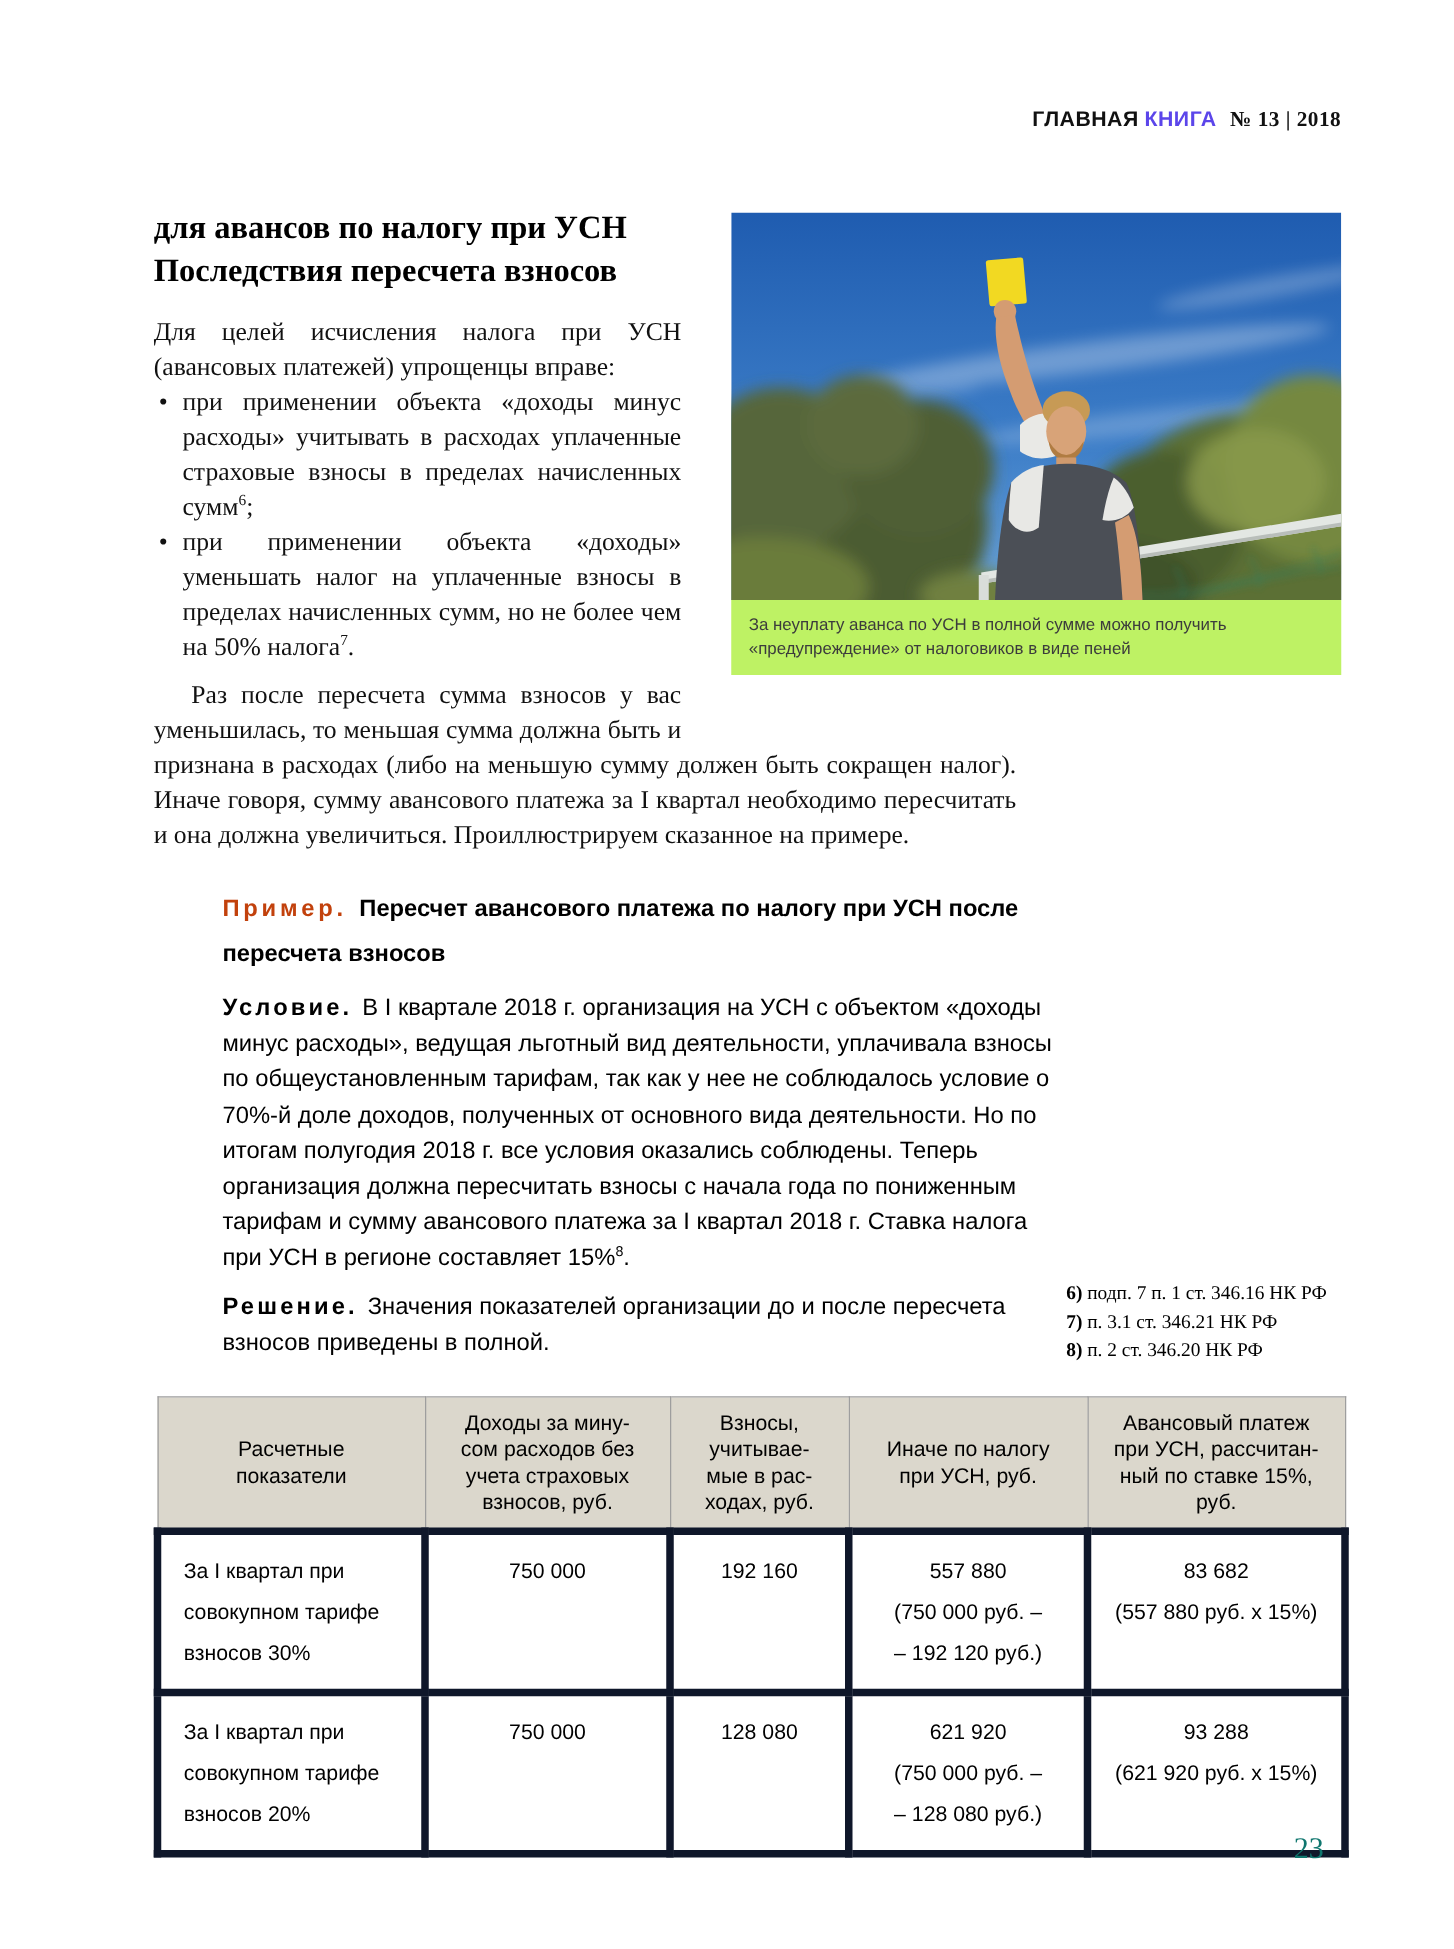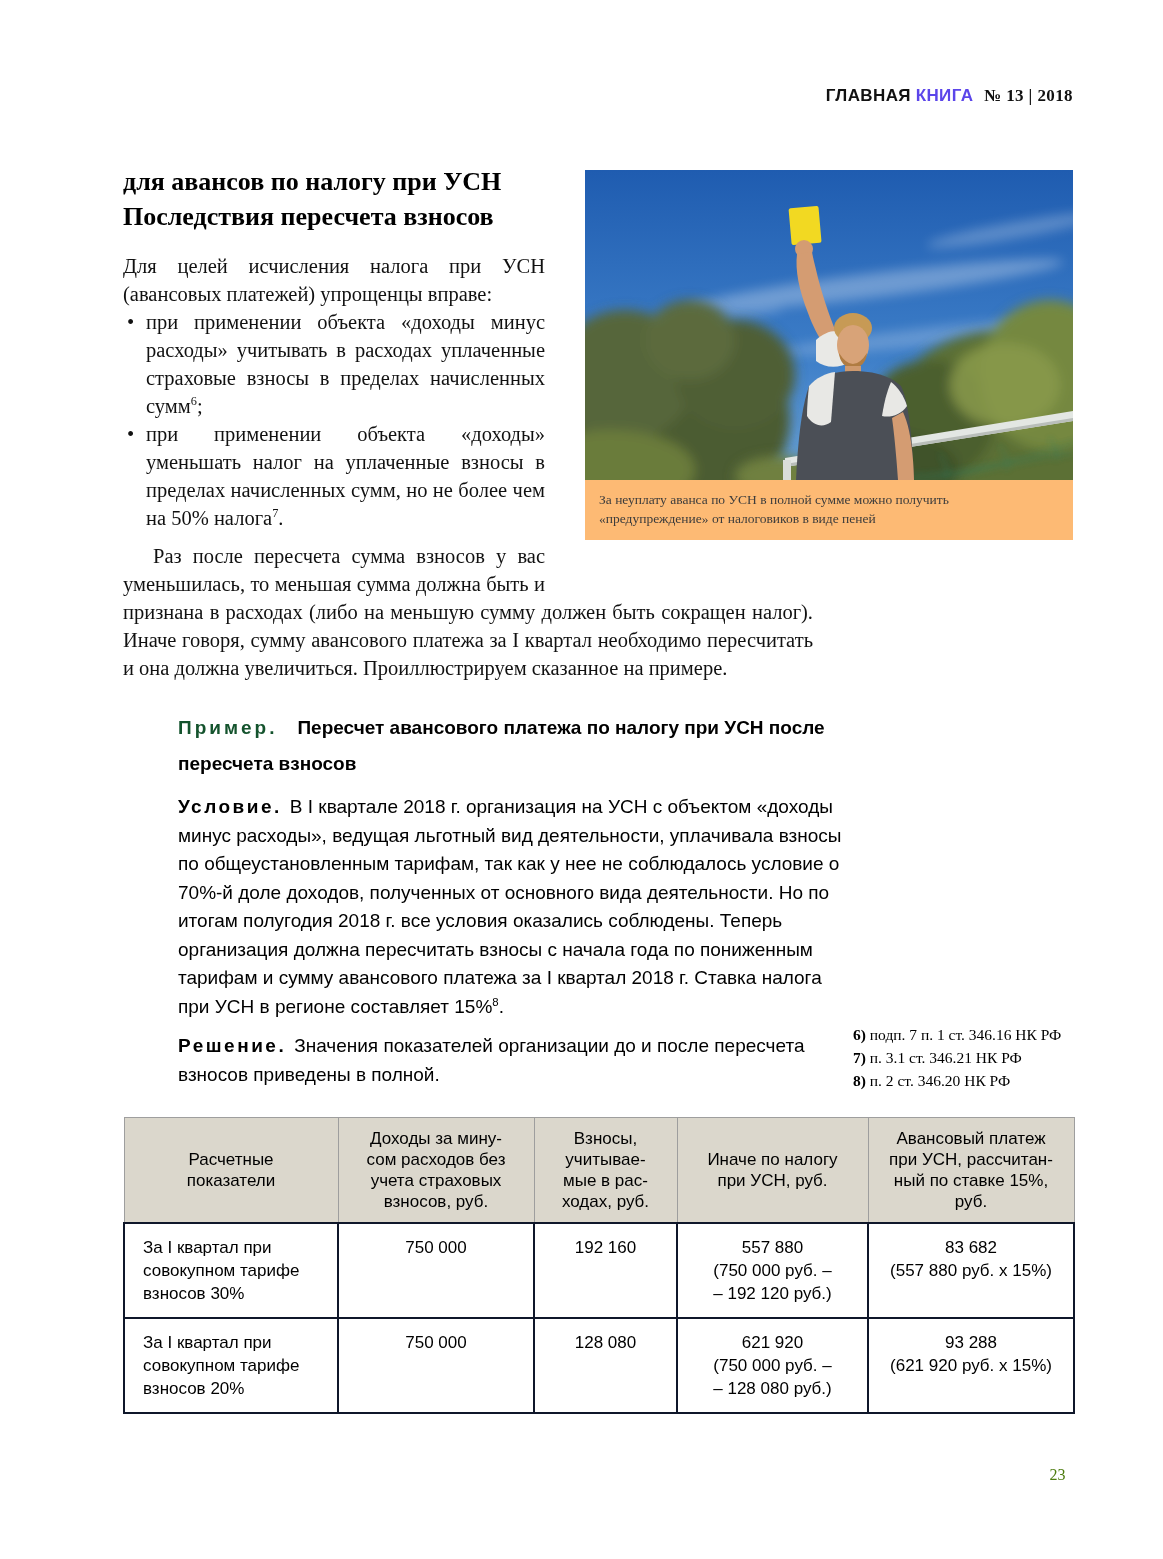--- a/index.html
+++ b/index.html
@@ -27,39 +27,39 @@
   
   .content{
     position:absolute;left:123px;top:170px;width:950px;
     font-size:20.5px;line-height:28px;text-align:justify;
   }
   .photo-figure{
     float:right;width:488px;margin:0 0 54px 40px;
   }
   .photo-figure svg{display:block;}
   .photo-caption{
-    background:#fdba74;padding:10px 14px 12px 14px;
-    font-family:Liberation Serif, serif;font-size:13.5px;line-height:19px;
+    background:#bef264;padding:10px 14px 12px 14px;
+    font-family:Liberation Sans, sans-serif;font-size:13.5px;line-height:19px;
     color:#3c3c3c;text-align:left;
   }
   .intro{margin:82px 260px 0 0;}
   .bullet-list{margin:0 260px 0 0;padding:0;list-style:none;}
   .bullet-list li{position:relative;padding-left:23px;}
   .bullet-list li .dot{position:absolute;left:4px;top:0;}
   .para2{margin:10px 260px 0 0;text-indent:30px;}
   sup{font-size:60%;line-height:0;vertical-align:super;}
 
   
   .example{
     position:absolute;left:178px;top:710px;width:667px;
     font-family:"Liberation Sans",sans-serif;font-size:19px;color:#000;
     text-align:left;
   }
   .example-heading{font-weight:bold;line-height:36px;}
-  .example-label{color:#14532d;letter-spacing:3px;margin-right:20px;}
+  .example-label{color:#c2410c;letter-spacing:3px;margin-right:10px;}
   .cond-label,.sol-label{font-weight:bold;letter-spacing:2.5px;margin-right:8px;}
   .condition{margin-top:11px;line-height:28.5px;}
   .solution{margin-top:11px;line-height:28.5px;}
 
   
   .footnotes{
     position:absolute;left:853px;top:1023px;width:240px;
     font-family:"Liberation Serif",serif;font-size:15.5px;line-height:23px;color:#000;
   }
   .footnotes b{font-weight:bold;}
@@ -69,30 +69,30 @@
     position:absolute;left:123px;top:1117px;width:950px;
     border-collapse:collapse;table-layout:fixed;
     font-family:"Liberation Sans",sans-serif;font-size:17px;color:#000;
   }
   .calc-table th{
     background:#dbd7cc;border:1px solid #9e9e9e;
     font-weight:normal;line-height:21px;text-align:center;vertical-align:middle;
     padding:10px 8px;white-space:pre-line;
   }
   .calc-table td{
-    background:#ffffff;border:2px solid #0f172a;
-    line-height:23px;vertical-align:top;padding:12px 10px;white-space:pre-line;
+    background:#ffffff;border:6px solid #0f172a;
+    line-height:33px;vertical-align:top;padding:12px 10px;white-space:pre-line;
     text-align:center;
   }
   .calc-table td.rowhead{text-align:left;padding-left:18px;}
 
   
   .page-number{
-    position:absolute;left:1035px;top:1466px;width:45px;text-align:center;
-    font-family:"Liberation Serif",serif;font-size:16px;color:#4d7c0f;
+    position:absolute;left:1035px;top:1466px;width:45px;text-align:left;
+    font-family:"Liberation Serif",serif;font-size:24px;color:#0f766e;
   }
 </style>
 </head>
 <body>
 
 <div class="masthead">
   <span class="brand">ГЛАВНАЯ</span>
   <span class="brand-accent">КНИГА</span>
   <span class="issue">№ 13 | 2018</span>
 </div>

